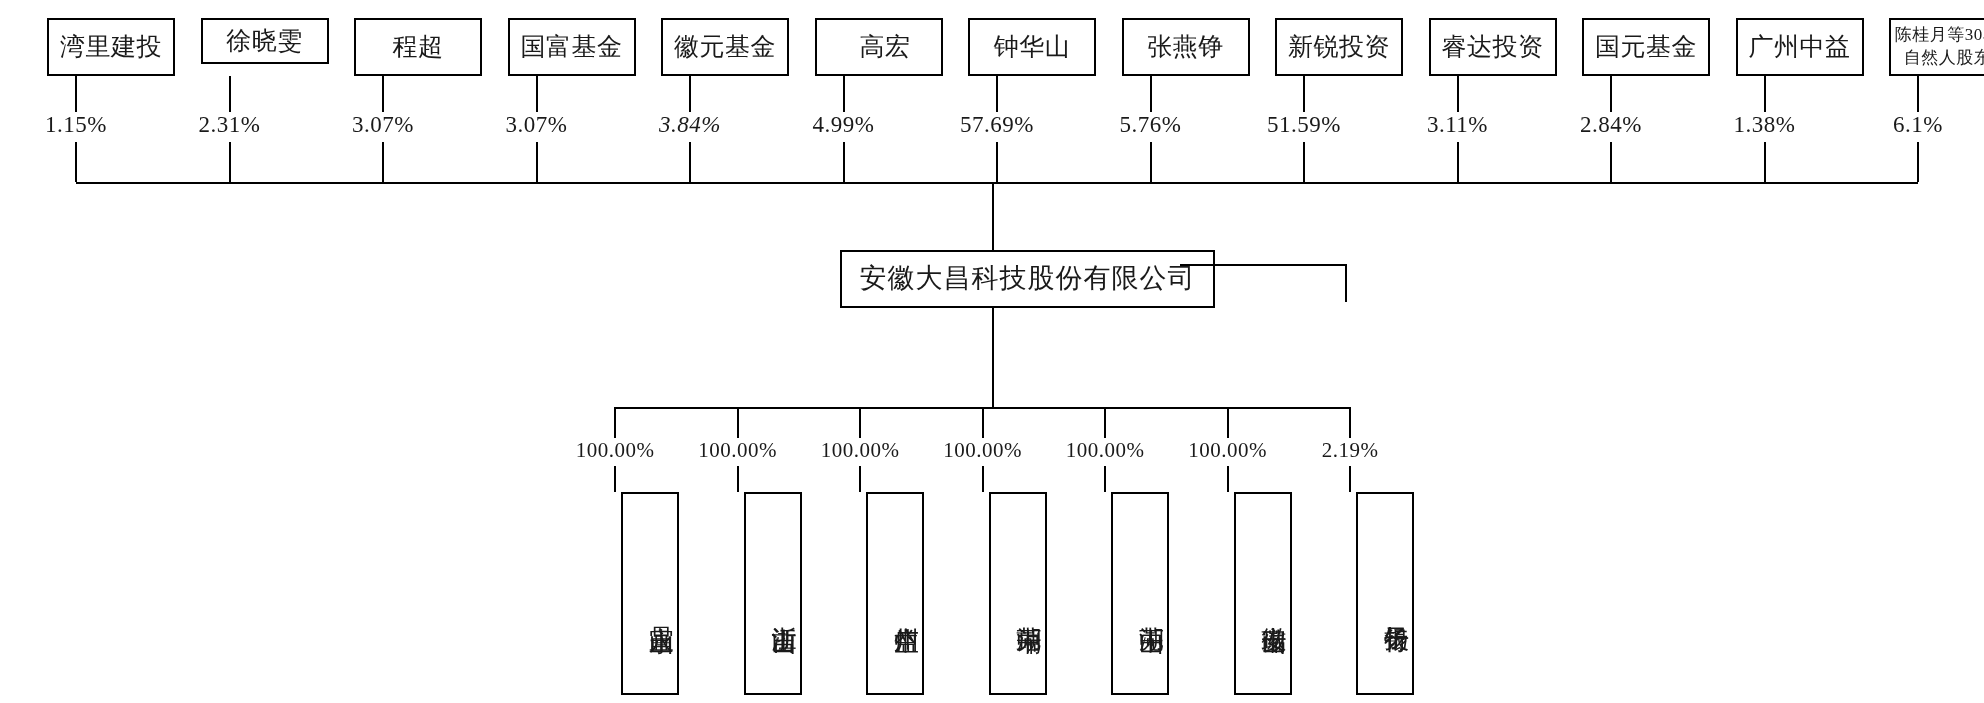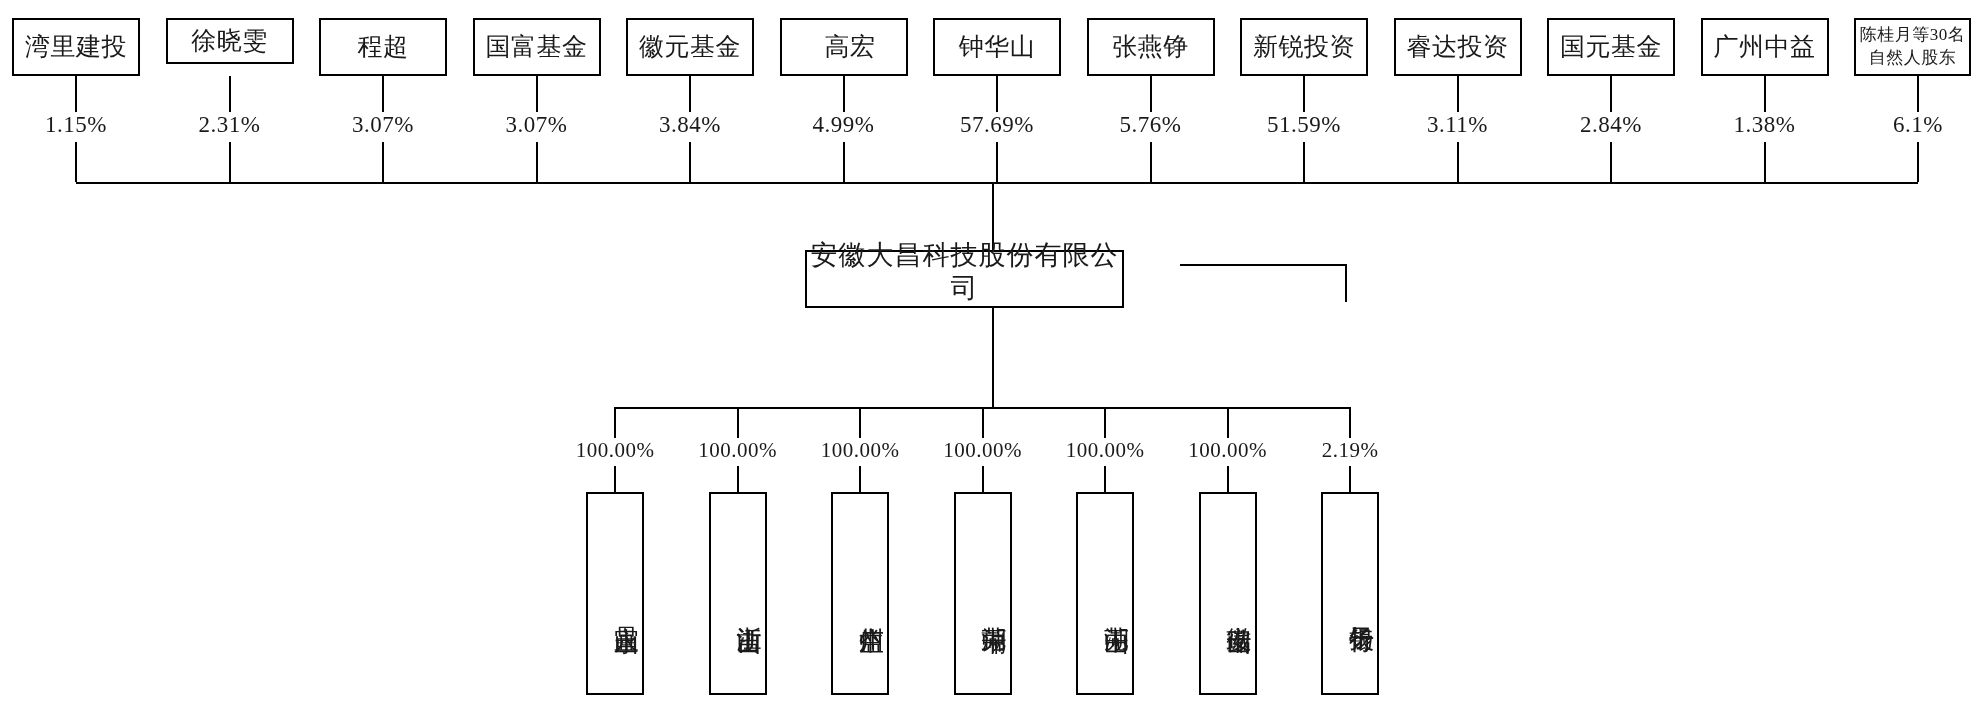--- a/index.html
+++ b/index.html
@@ -21,20 +21,21 @@
   .node-box {
     position: absolute;
     box-sizing: border-box;
     border: 2px solid #000000;
     background: #ffffff;
     display: flex;
     align-items: center;
     justify-content: center;
     text-align: center;
     line-height: 1.25;
+    margin-left: 35px;
   }
   .shareholder-box {
     font-size: 25px;
     letter-spacing: 0.5px;
   }
   .shareholder-box.small-text {
     font-size: 17px;
     line-height: 1.35;
   }
   .company-box {
@@ -120,21 +121,21 @@
       <div class="node-box shareholder-box small-text" style="left: 1854px; top: 18px; width: 117px; height: 58px;">
         <span>陈桂月等30名<br>自然人股东</span>
       </div>
     </div>
 
   <div id="shareholder-percents">
       <div class="pct-label" style="left: 16px; top: 112px; width: 120px;">1.15%</div>
       <div class="pct-label" style="left: 169.5px; top: 112px; width: 120px;">2.31%</div>
       <div class="pct-label" style="left: 323px; top: 112px; width: 120px;">3.07%</div>
       <div class="pct-label" style="left: 476.5px; top: 112px; width: 120px;">3.07%</div>
-      <div class="pct-label" style="left: 630px; top: 112px; width: 120px;">3.84%</div>
+      <div class="pct-label" style="left: 630px; top: 112px; width: 120px; font-style: italic;">3.84%</div>
       <div class="pct-label" style="left: 783.5px; top: 112px; width: 120px;">4.99%</div>
       <div class="pct-label" style="left: 937px; top: 112px; width: 120px;">57.69%</div>
       <div class="pct-label" style="left: 1090.5px; top: 112px; width: 120px;">5.76%</div>
       <div class="pct-label" style="left: 1244px; top: 112px; width: 120px;">51.59%</div>
       <div class="pct-label" style="left: 1397.5px; top: 112px; width: 120px;">3.11%</div>
       <div class="pct-label" style="left: 1551px; top: 112px; width: 120px;">2.84%</div>
       <div class="pct-label" style="left: 1704.5px; top: 112px; width: 120px;">1.38%</div>
       <div class="pct-label" style="left: 1858px; top: 112px; width: 120px;">6.1%</div>
     </div>
 
@@ -164,21 +165,21 @@
       <div class="line-v" style="left: 1763.5px; top: 76px; height: 36px;"></div>
       <div class="line-v" style="left: 1763.5px; top: 142px; height: 40px;"></div>
       <div class="line-v" style="left: 1917px; top: 76px; height: 36px;"></div>
       <div class="line-v" style="left: 1917px; top: 142px; height: 40px;"></div>
     </div>
 
   <div class="line-h" id="top-busbar" style="left: 76px; top: 182px; width: 1842px;"></div>
 
   <div class="line-v" id="company-drop" style="left: 991.5px; top: 182px; height: 68px;"></div>
 
-  <div class="node-box company-box" id="company-box" style="left: 805px; top: 250px; width: 319px; height: 58px; align-items: flex-end;">
+  <div class="node-box company-box" id="company-box" style="left: 805px; top: 250px; width: 375px; height: 58px;">
     <span>安徽大昌科技股份有限公司</span>
   </div>
 
   <div class="line-h" id="branch-h" style="left: 1180px; top: 264px; width: 165.5px;"></div>
   <div class="line-v" id="branch-v" style="left: 1344.5px; top: 264px; height: 38px;"></div>
 
 
   <div class="line-v" id="sub-drop" style="left: 991.5px; top: 308px; height: 99px;"></div>
 
   <div class="line-h" id="sub-busbar" style="left: 615px; top: 407px; width: 735px;"></div>

